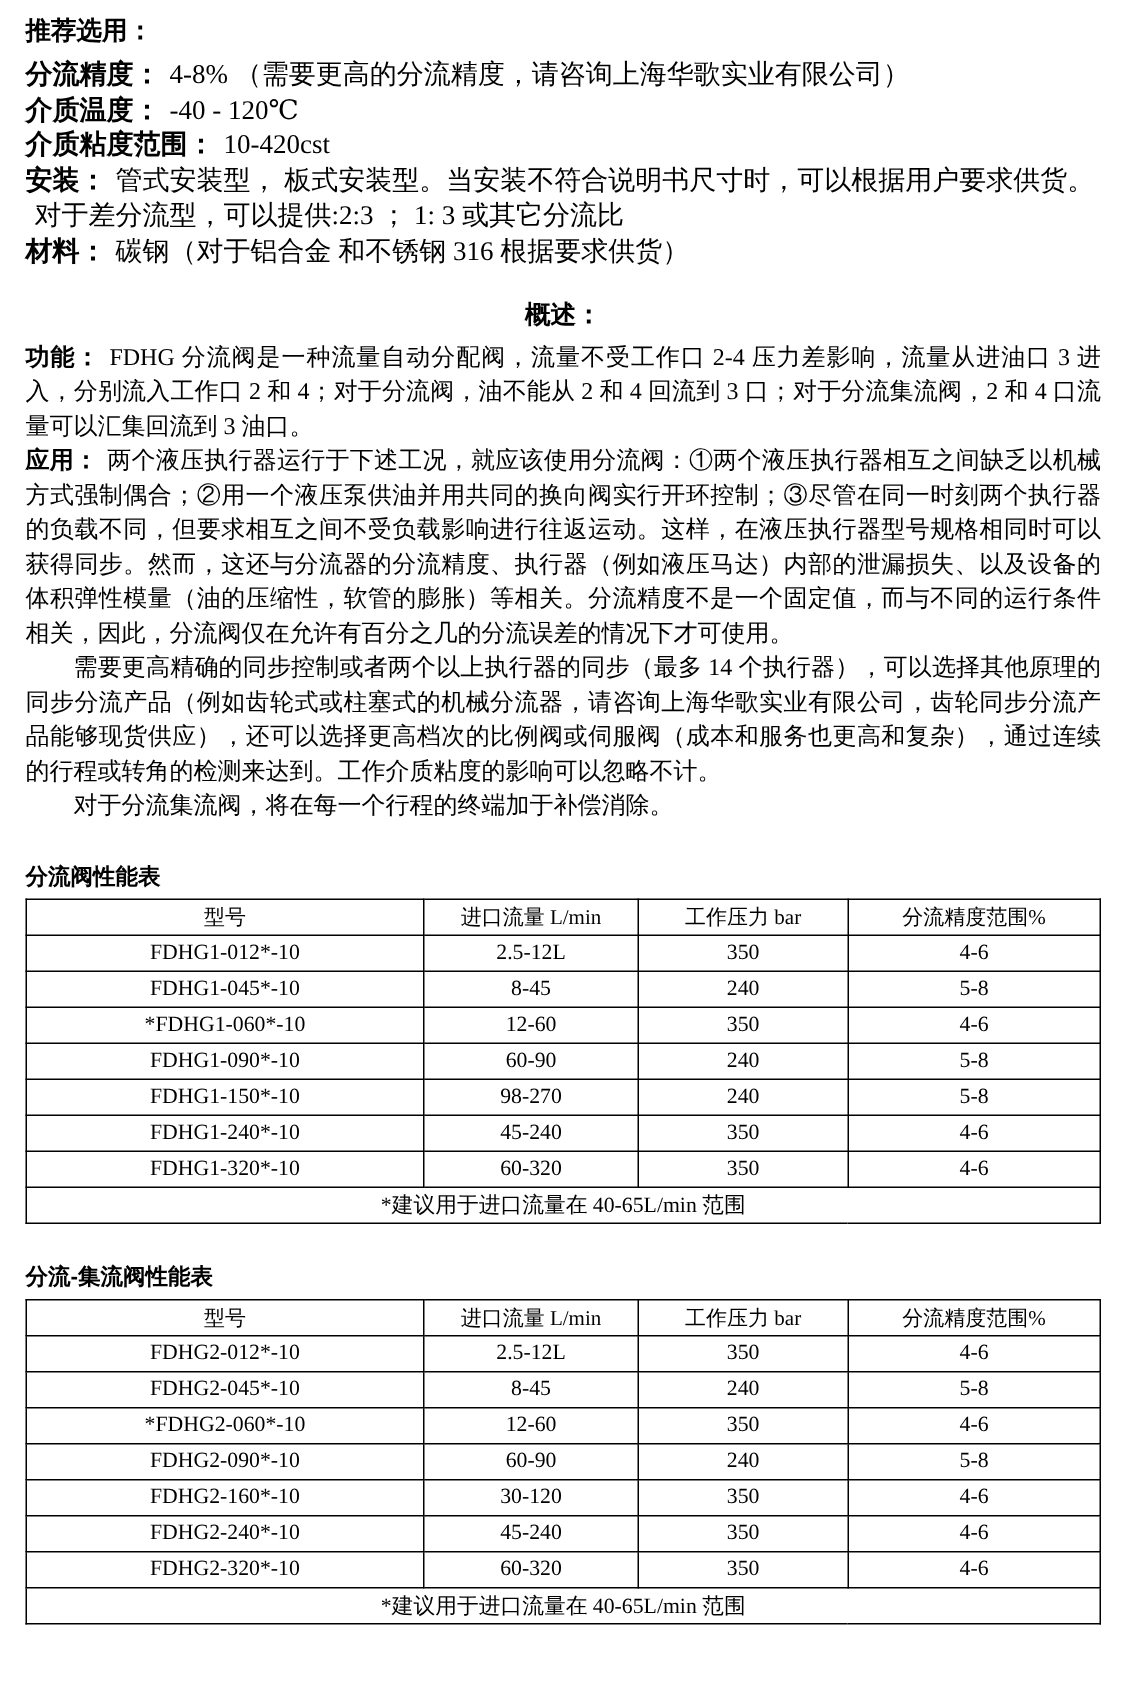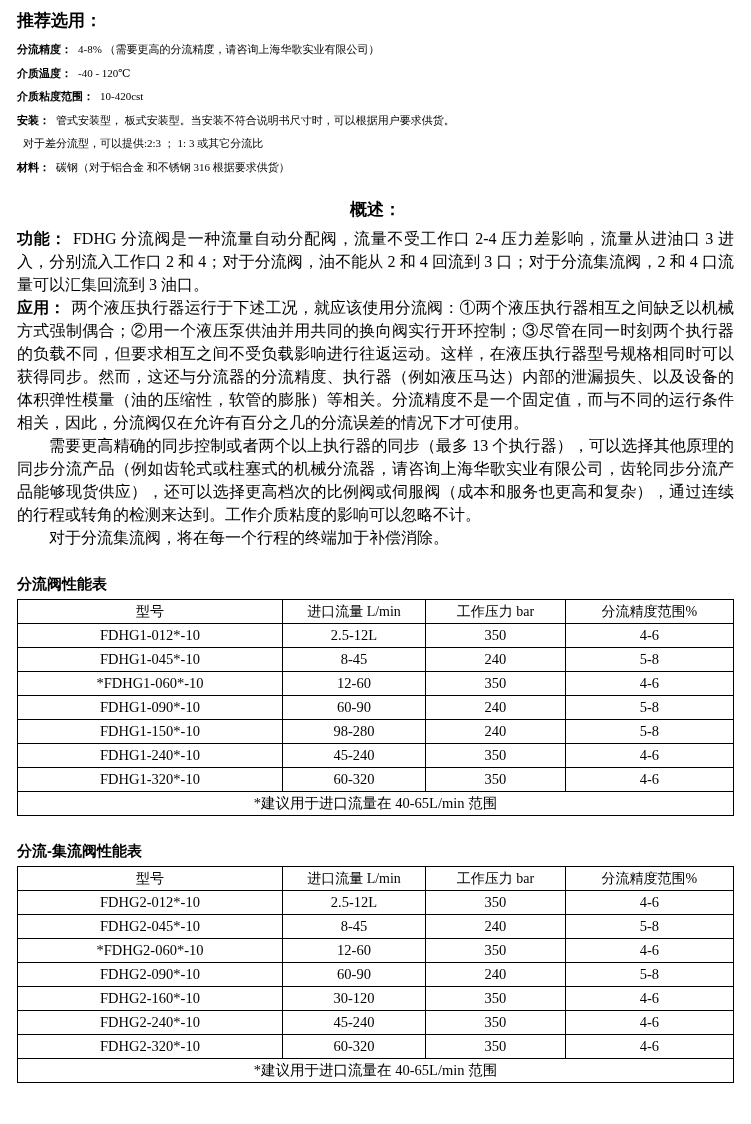--- a/index.html
+++ b/index.html
@@ -10,21 +10,21 @@
     font-family:"Liberation Serif","DejaVu Serif",serif;
   }
   .page { padding:8px 17px 0 17px; }
 
   .sec-title {
     font-size:17px; font-weight:700; line-height:26px; margin-bottom:4px;
     font-family:"Liberation Sans","DejaVu Sans",sans-serif;
   }
   .sec-title.gap { margin-top:18px;text-align:center; }
 
-  .rec-line { font-size:11px; line-height:23.5px; }
+  .rec-line { font-size:18px; line-height:23.5px; }
   .lbl { font-weight:700; margin-right:6px; }
 
   .para { font-size:16px; line-height:23px; text-align:justify; }
   .para.indent { text-indent:2em; }
 
   .tbl-title {
     font-size:15px; font-weight:700; margin:26px 0 5px 0;
     font-family:"Liberation Sans","DejaVu Sans",sans-serif;
   }
 
@@ -75,21 +75,21 @@
 
   <div class="sec-title gap">概述：</div>
 
   <p class="para">
     <span class="lbl">功能：</span><span>FDHG 分流阀是一种流量自动分配阀，流量不受工作口 2-4 压力差影响，流量从进油口 3 进入，分别流入工作口 2 和 4；对于分流阀，油不能从 2 和 4 回流到 3 口；对于分流集流阀，2 和 4 口流量可以汇集回流到 3 油口。</span>
   </p>
   <p class="para">
     <span class="lbl">应用：</span><span>两个液压执行器运行于下述工况，就应该使用分流阀：①两个液压执行器相互之间缺乏以机械方式强制偶合；②用一个液压泵供油并用共同的换向阀实行开环控制；③尽管在同一时刻两个执行器的负载不同，但要求相互之间不受负载影响进行往返运动。这样，在液压执行器型号规格相同时可以获得同步。然而，这还与分流器的分流精度、执行器（例如液压马达）内部的泄漏损失、以及设备的体积弹性模量（油的压缩性，软管的膨胀）等相关。分流精度不是一个固定值，而与不同的运行条件相关，因此，分流阀仅在允许有百分之几的分流误差的情况下才可使用。</span>
   </p>
   <p class="para indent">
-    <span>需要更高精确的同步控制或者两个以上执行器的同步（最多 13 个执行器），可以选择其他原理的同步分流产品（例如齿轮式或柱塞式的机械分流器，请咨询上海华歌实业有限公司，齿轮同步分流产品能够现货供应），还可以选择更高档次的比例阀或伺服阀（成本和服务也更高和复杂），通过连续的行程或转角的检测来达到。工作介质粘度的影响可以忽略不计。</span>
+    <span>需要更高精确的同步控制或者两个以上执行器的同步（最多 14 个执行器），可以选择其他原理的同步分流产品（例如齿轮式或柱塞式的机械分流器，请咨询上海华歌实业有限公司，齿轮同步分流产品能够现货供应），还可以选择更高档次的比例阀或伺服阀（成本和服务也更高和复杂），通过连续的行程或转角的检测来达到。工作介质粘度的影响可以忽略不计。</span>
   </p>
   <p class="para indent">
     <span>对于分流集流阀，将在每一个行程的终端加于补偿消除。</span>
   </p>
 
   <div class="tbl-title">分流阀性能表</div>
   <table class="perf">
     <colgroup>
       <col class="c-model">
         <col class="c-flow">
@@ -124,21 +124,21 @@
           <td>4-6</td>
         </tr>
         <tr>
           <td>FDHG1-090*-10</td>
           <td>60-90</td>
           <td>240</td>
           <td>5-8</td>
         </tr>
         <tr>
           <td>FDHG1-150*-10</td>
-          <td>98-280</td>
+          <td>98-270</td>
           <td>240</td>
           <td>5-8</td>
         </tr>
         <tr>
           <td>FDHG1-240*-10</td>
           <td>45-240</td>
           <td>350</td>
           <td>4-6</td>
         </tr>
         <tr>

